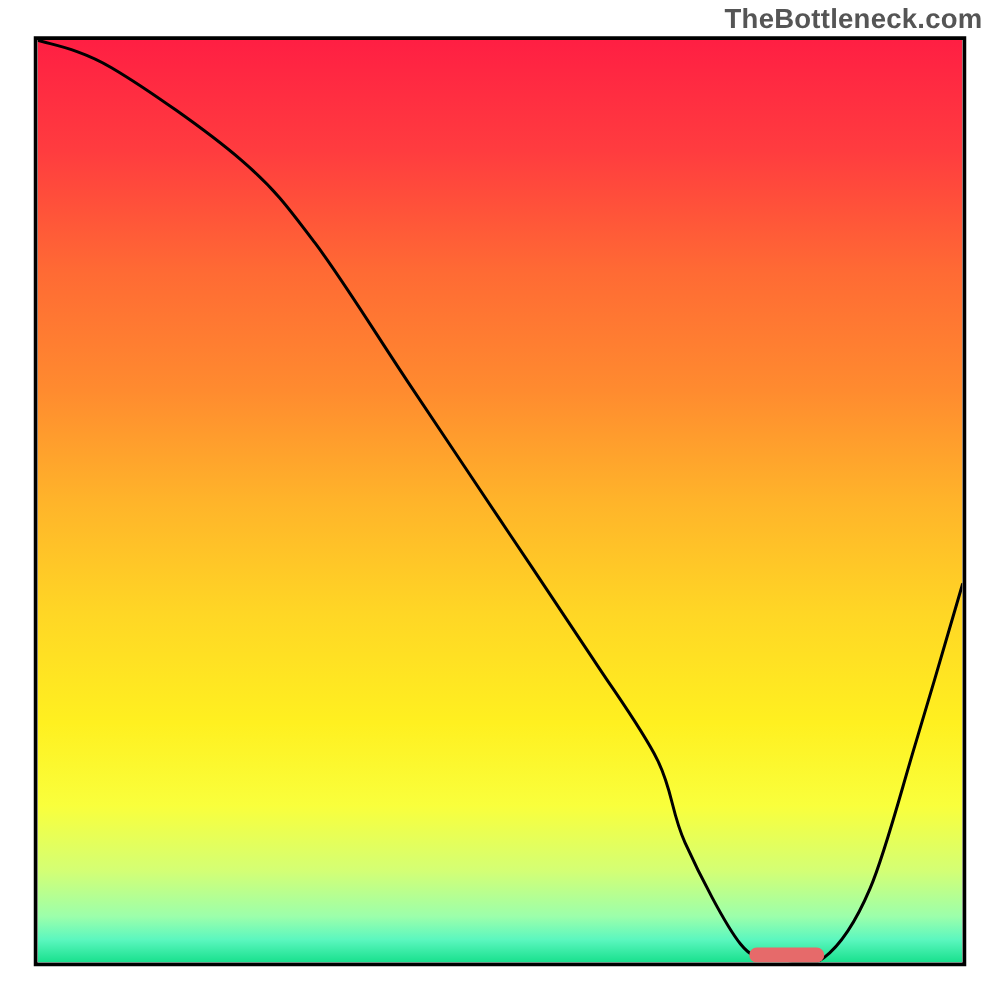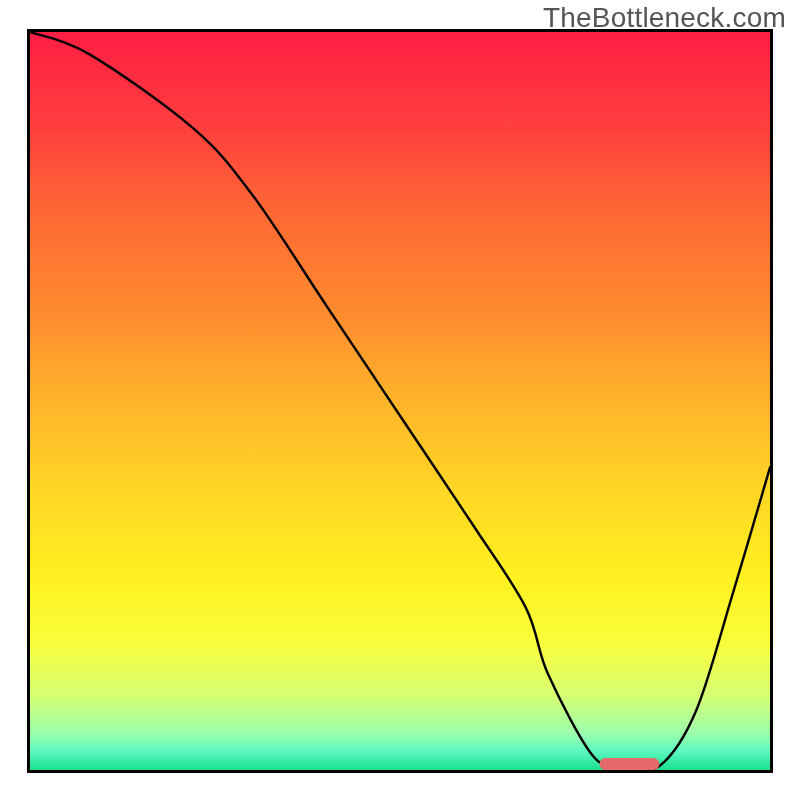--- a/index.html
+++ b/index.html
@@ -14,22 +14,22 @@
   .frame {
     position: relative;
     width: 800px;
     height: 800px;
     box-sizing: border-box;
   }
   .watermark {
     position: absolute;
     top: 2px;
     right: 14px;
-    font-size: 28px;
-    font-weight: 400;
+    font-size: 22px;
+    font-weight: 700;
     color: #555;
     letter-spacing: 0.2px;
     user-select: none;
   }
   .plot-area {
     position: absolute;
     left: 27px;
     top: 29px;
     width: 746px;
     height: 744px;

